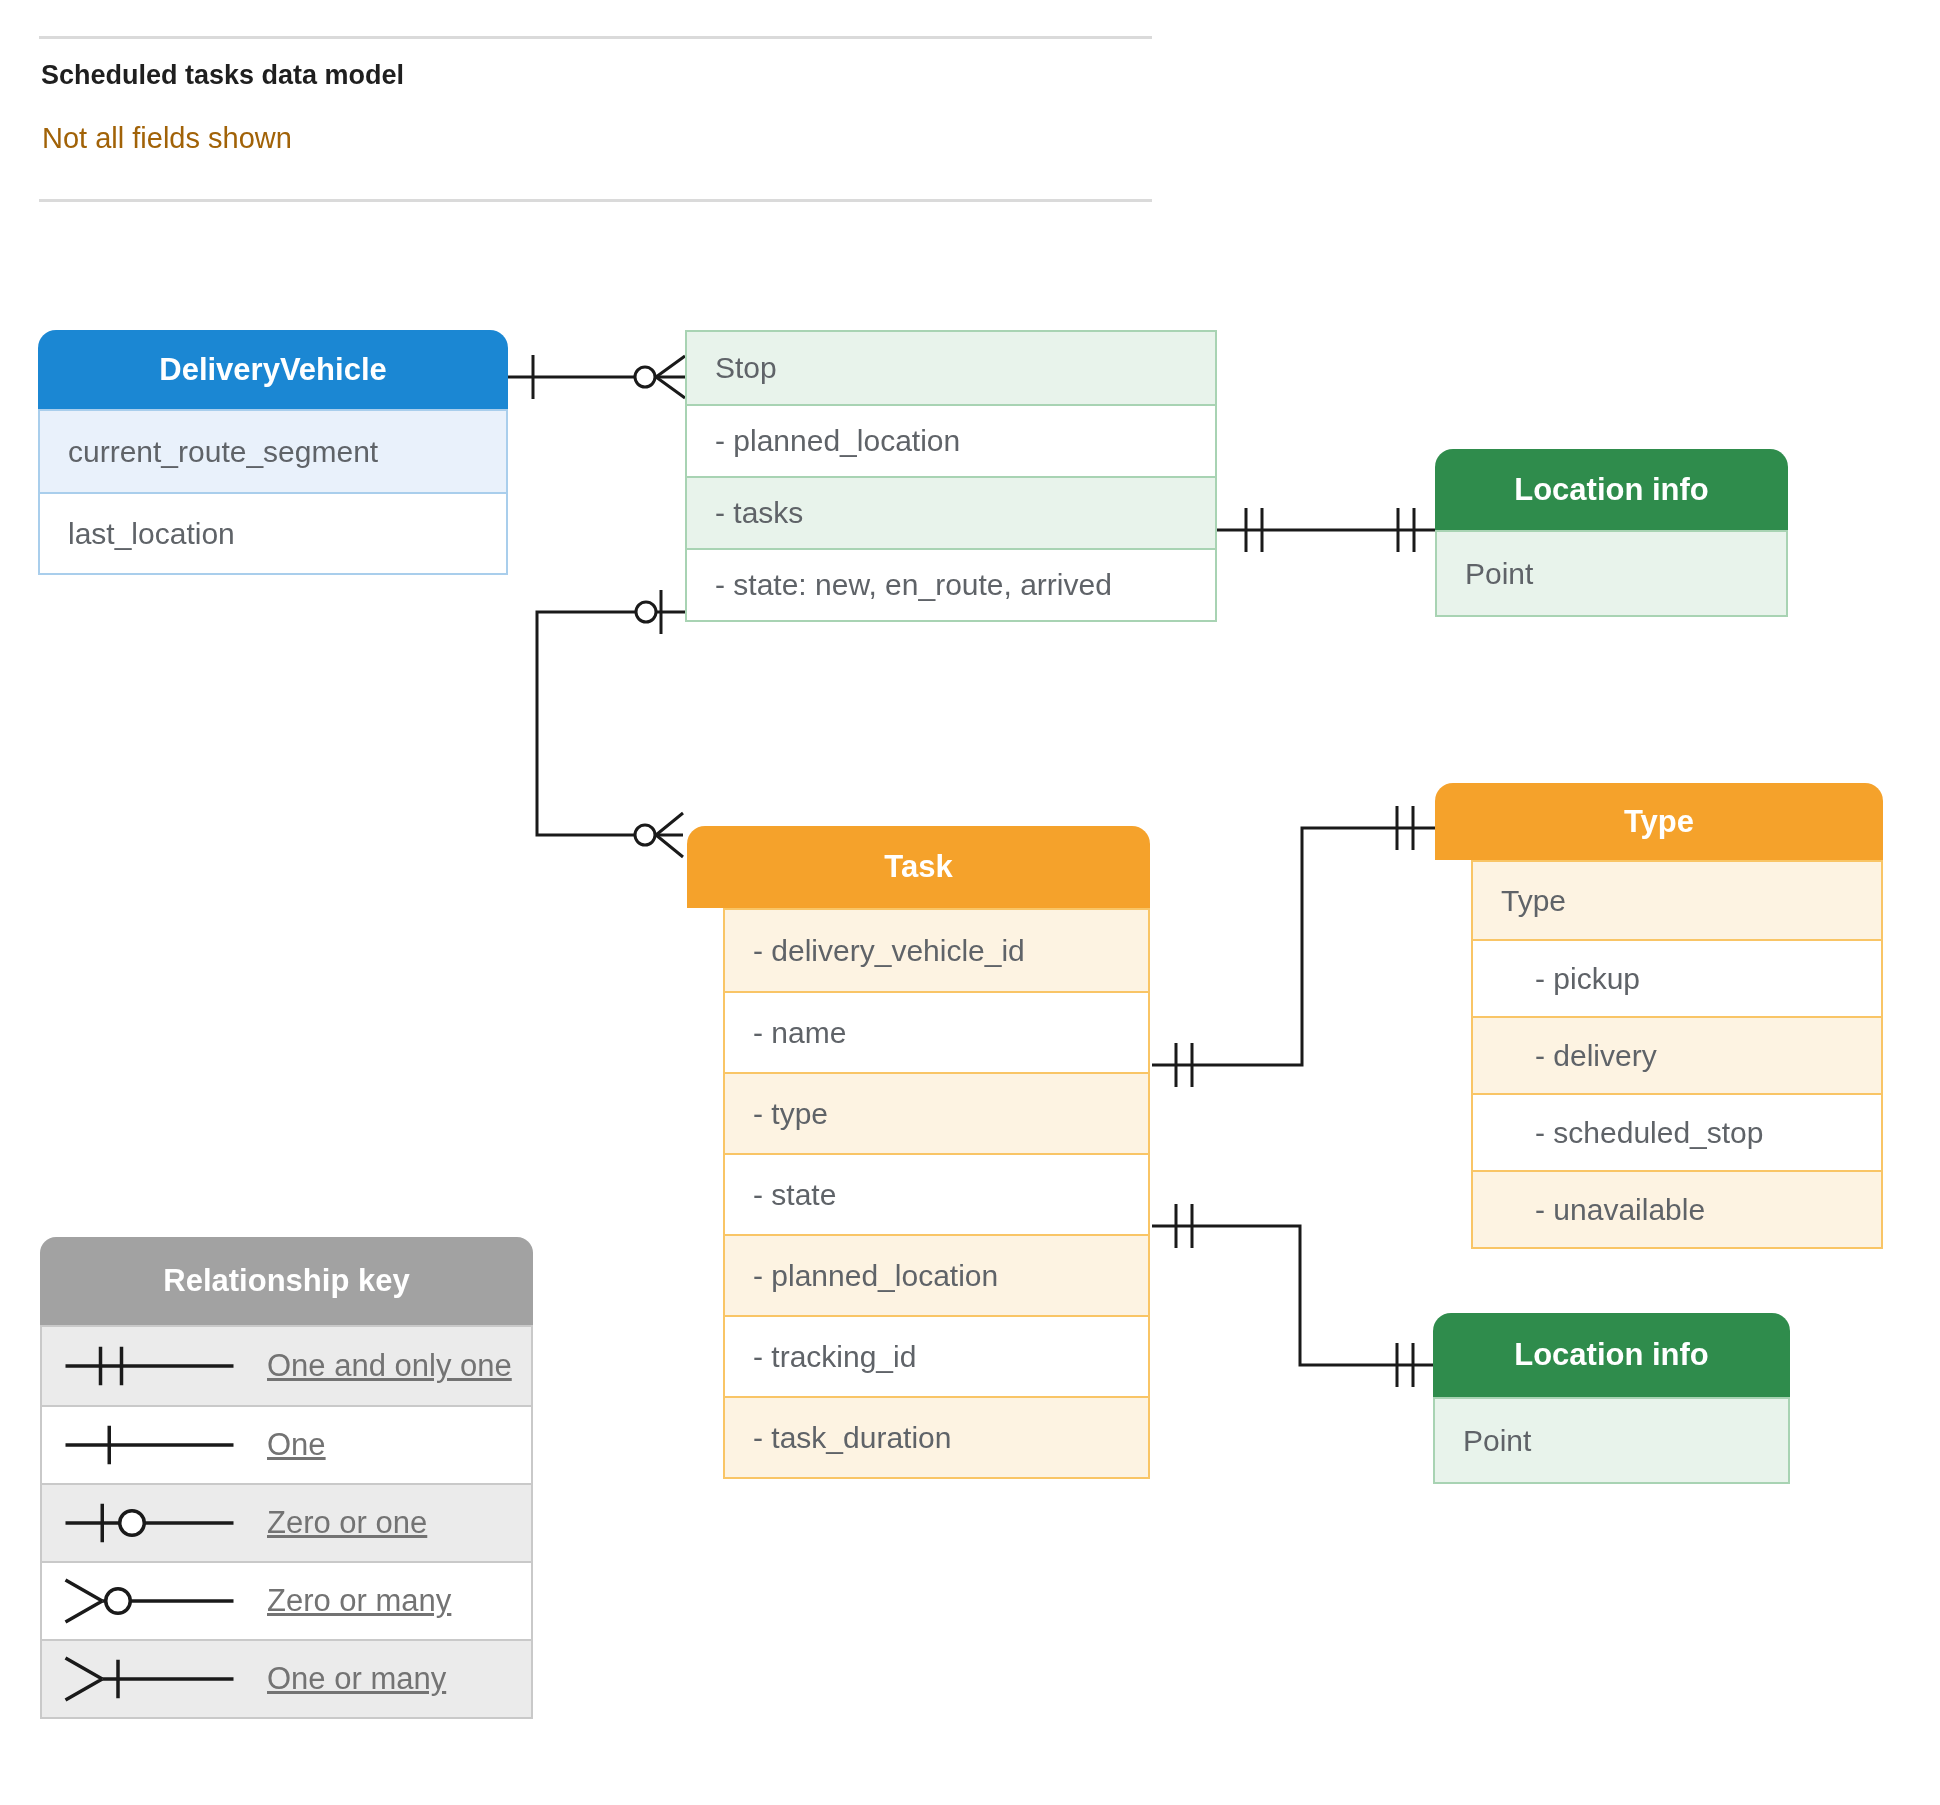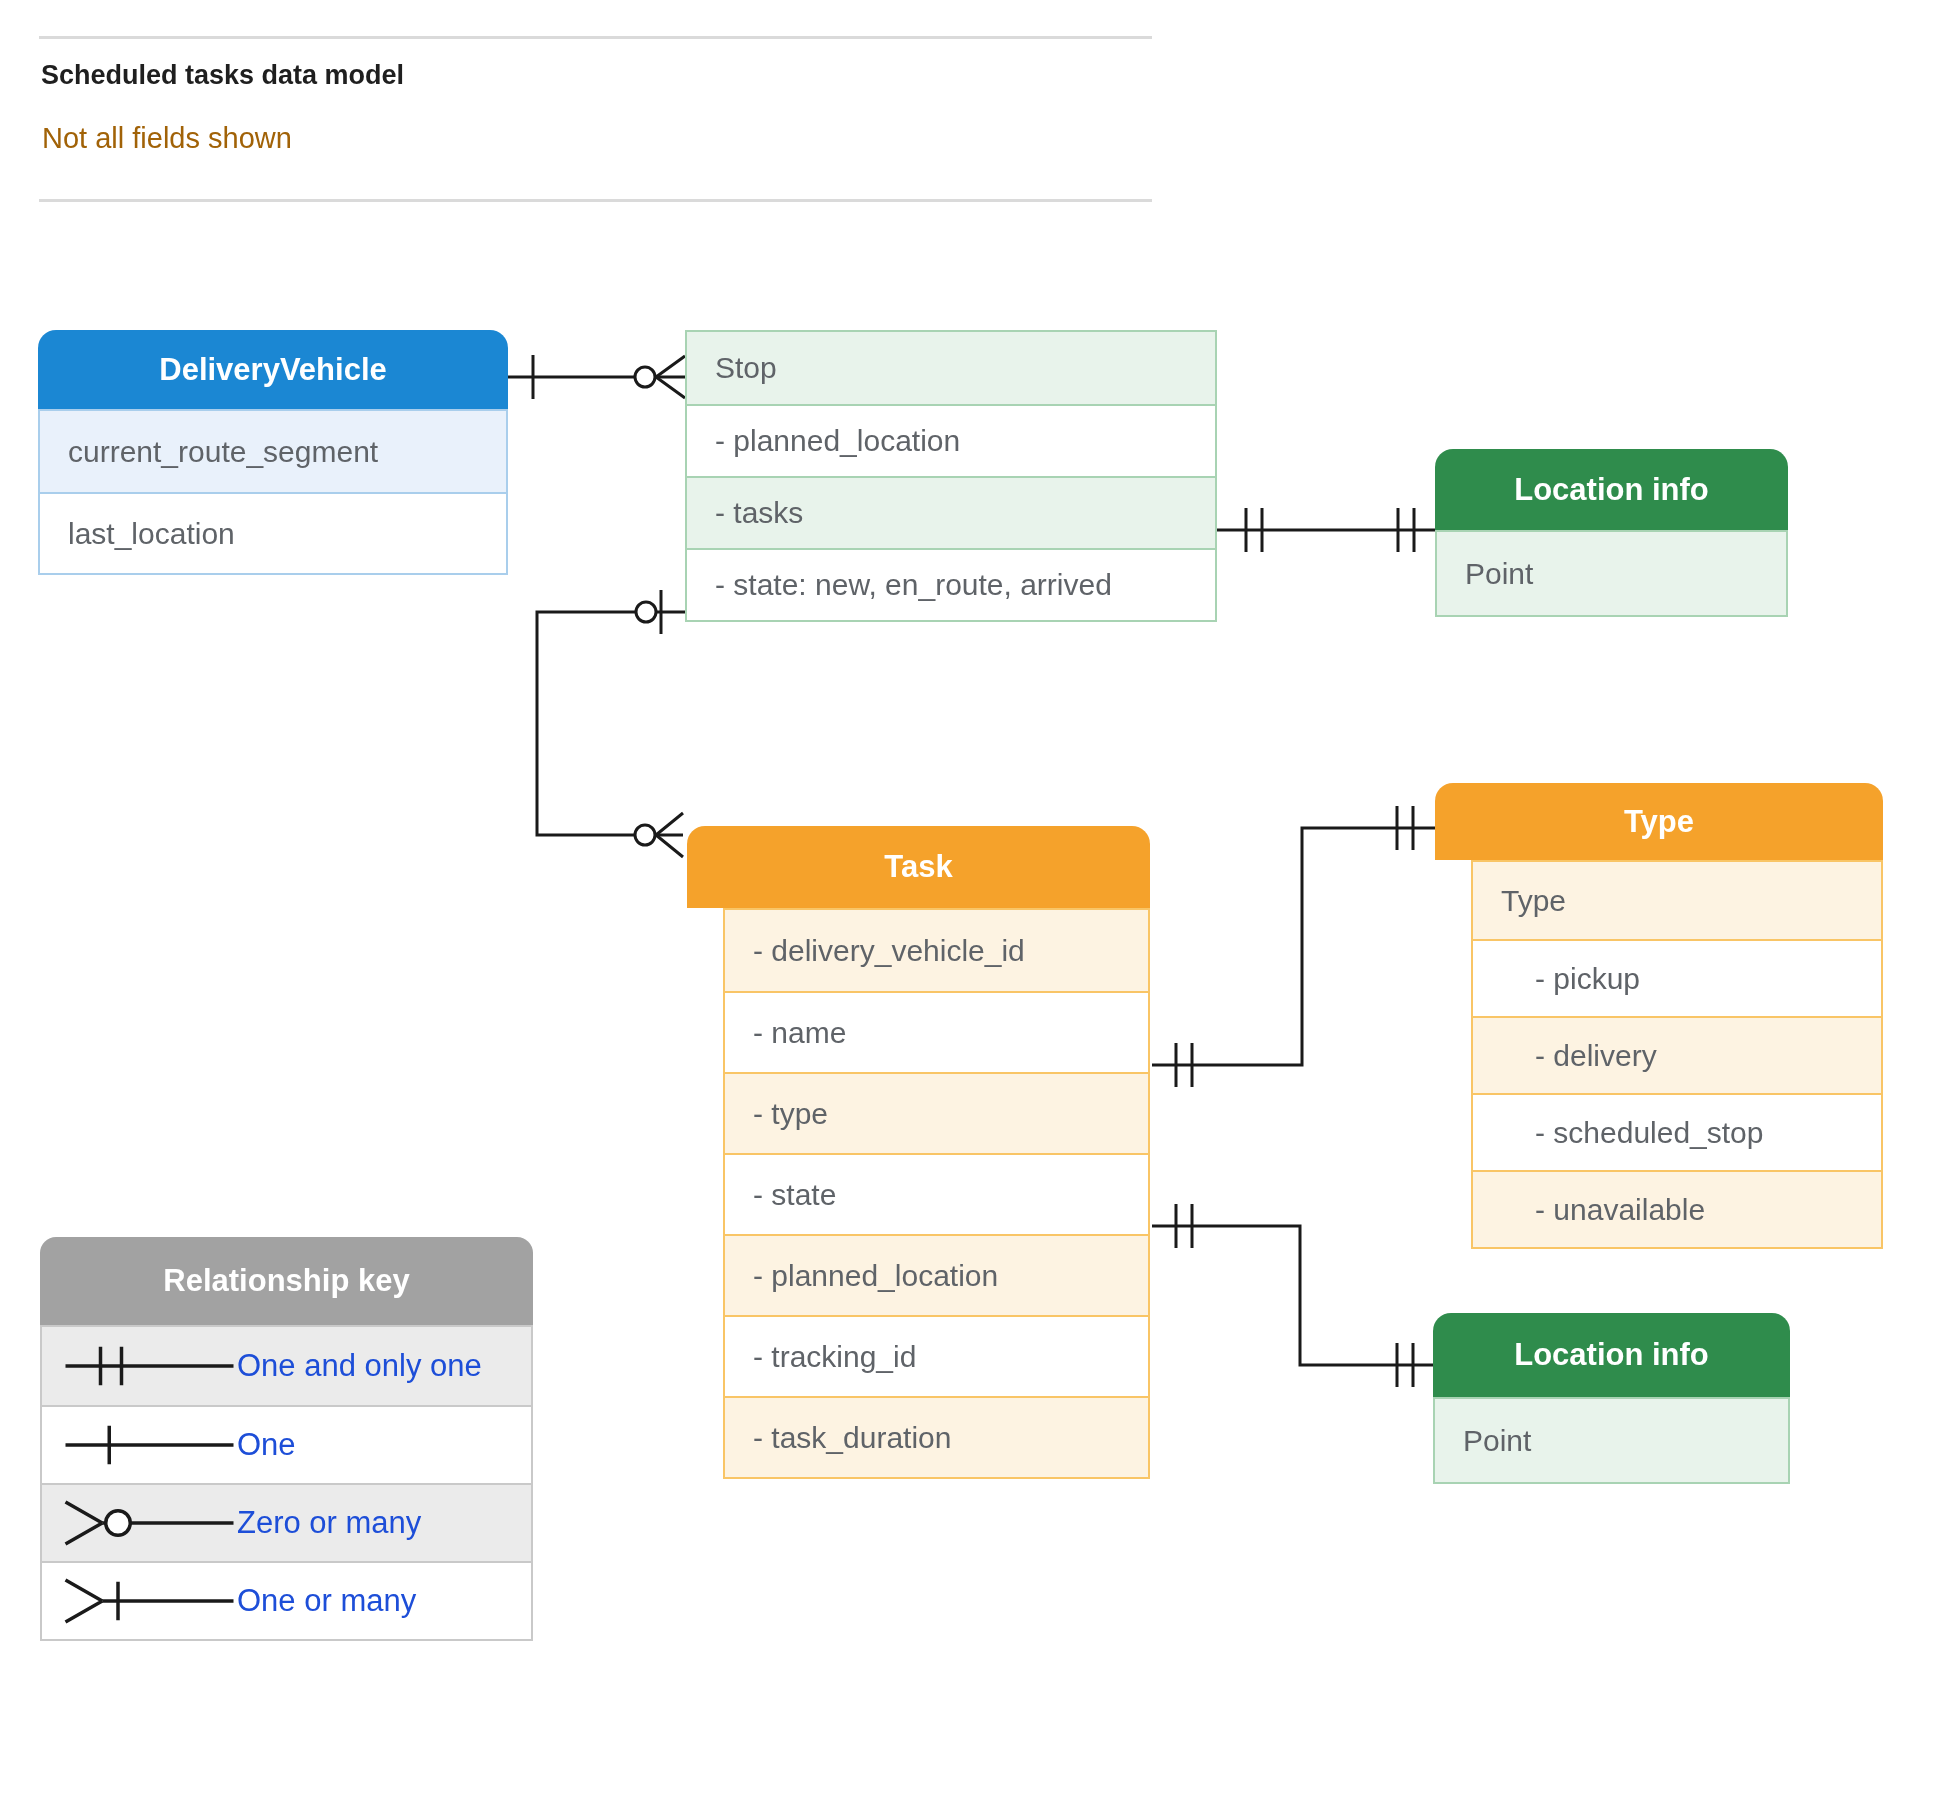--- a/index.html
+++ b/index.html
@@ -51,21 +51,21 @@
   #task{left:687px;top:790px;width:463px;}        #task .hd{height:82px;margin-top:36px;} #task .row{height:81px;}
   #type{left:1435px;top:783px;width:448px;}       #type .hd{height:77px;} #type .row{height:77px;}
   #type .row.indent{padding-left:62px;}
   #li-bot{left:1433px;top:1313px;width:357px;}    #li-bot .hd{height:84px;} #li-bot .row{height:83px;}
 
   
   #key{left:40px;top:1237px;width:493px;}
   #key .hd{height:88px;font-size:31px;}
   #key .row{height:78px;padding-left:20px;}
   #key .sym{width:175px;height:58px;flex:0 0 auto;}
-  #key .lbl{font-size:31px;color:#1d4ed8;}
+  #key .lbl{margin-left:30px;font-size:31px;color:#737373;text-decoration:underline;}
   #key svg{display:block;}
   #key svg *{stroke:#1a1a1a;stroke-width:4;fill:none;}
   #key svg circle{fill:#ffffff;}
 
   #connectors{position:absolute;left:0;top:0;z-index:0;}
   #connectors .ln{stroke:#1a1a1a;stroke-width:3;fill:none;}
   #connectors .dot{stroke:#1a1a1a;stroke-width:3;fill:#ffffff;}
   .entity{z-index:1;}
 </style>
 </head>
@@ -182,20 +182,28 @@
       </div>
       <div class="row">
         <svg class="sym" viewBox="0 0 200 60">
           <path d="M4 30 H196"></path>
             <path d="M54 8 V52"></path>
         </svg>
         <span class="lbl">One</span>
       </div>
       <div class="row">
         <svg class="sym" viewBox="0 0 200 60">
+          <path d="M4 30 H196"></path>
+            <path d="M46 8 V52"></path>
+            <circle cx="80" cy="30" r="14"></circle>
+        </svg>
+        <span class="lbl">Zero or one</span>
+      </div>
+      <div class="row">
+        <svg class="sym" viewBox="0 0 200 60">
           <path d="M46 30 H196"></path>
             <path d="M4 6 L46 30 M4 54 L46 30"></path>
             <circle cx="64" cy="30" r="14"></circle>
         </svg>
         <span class="lbl">Zero or many</span>
       </div>
       <div class="row">
         <svg class="sym" viewBox="0 0 200 60">
           <path d="M46 30 H196"></path>
             <path d="M4 6 L46 30 M4 54 L46 30"></path>

